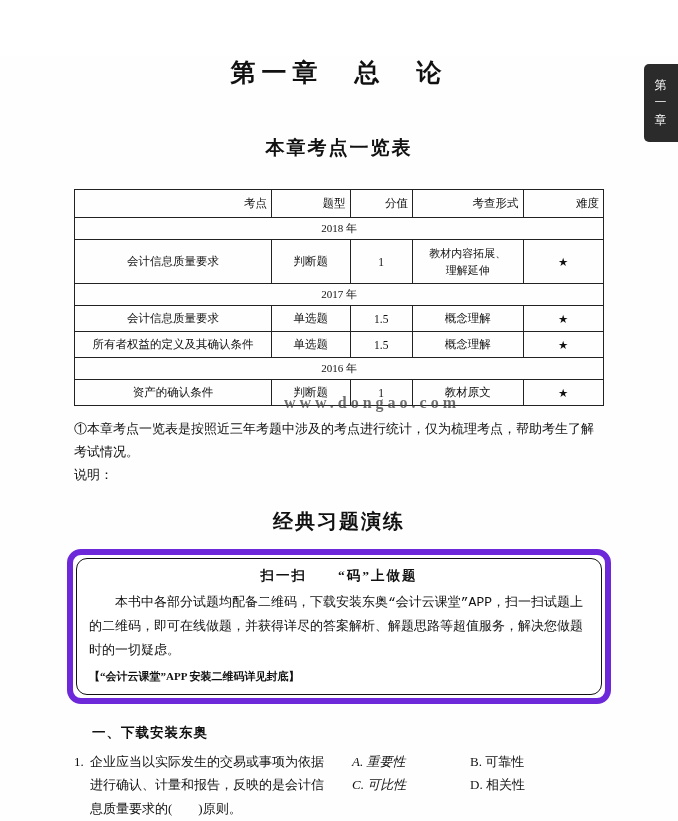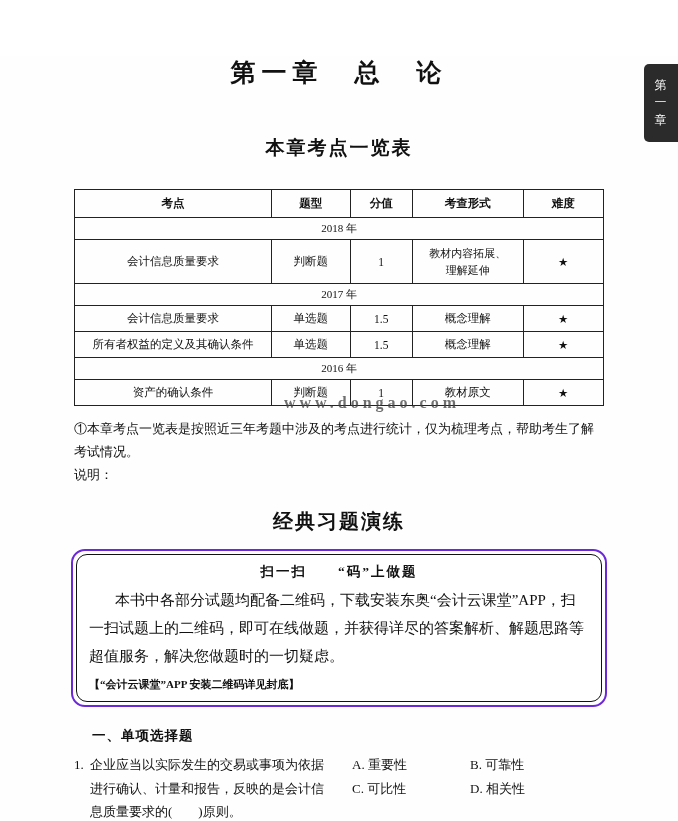--- a/index.html
+++ b/index.html
@@ -65,22 +65,23 @@
     font-size: 11.5px;
   }
   table.exam-table th,
   table.exam-table td {
     border: 1px solid #222;
     text-align: center;
     padding: 5px 2px;
     font-weight: normal;
   }
   table.exam-table tr.head td {
-    font-weight: bold;
+    font-weight: normal;
     padding: 6px 4px;
+    text-align: right;
   }
   table.exam-table td.year {
     padding: 3px 2px;
     font-size: 11px;
   }
   table.exam-table td.two-line {
     line-height: 1.5;
     font-size: 11px;
   }
   .col1 { width: 196px; }
@@ -146,21 +147,21 @@
   .watermark .sub {
     font-size: 16px;
     letter-spacing: 4px;
     margin-top: 2px;
     color: #404040;
   }
 
   .scan-box {
     width: 500px;
     margin: 14px auto 0 auto;
-    border: 2px solid #6d28d9;
+    border: 6px solid #6d28d9;
     border-radius: 14px;
     padding: 8px 16px 12px 16px;
     position: relative;
     background: #fff;
   }
   .scan-box::before {
     content: "";
     position: absolute;
     left: 3px; right: 3px; top: 3px; bottom: 3px;
     border: 1px solid #111;
@@ -168,23 +169,24 @@
     pointer-events: none;
   }
   .scan-head {
     text-align: center;
     font-size: 13.5px;
     font-weight: bold;
     letter-spacing: 2px;
     margin: 4px 0 6px 0;
   }
   .scan-body {
-    font-size: 15px;
+    font-size: 13px;
     line-height: 1.85;
     text-indent: 26px;
+    font-family: Liberation Mono, monospace;
   }
   .scan-foot {
     font-size: 11px;
     font-weight: bold;
     margin-top: 4px;
     line-height: 1.7;
   }
 
   .q-head {
     width: 530px;
@@ -198,21 +200,21 @@
   .two-col {
     width: 530px;
     margin: 8px auto 0 auto;
     display: flex;
     gap: 26px;
     font-size: 13px;
     line-height: 1.8;
   }
   .two-col .col { width: 252px; }
   .opt-row { display: flex; gap: 10px; }
-  .opt-row .o1 { width: 108px; }
+  .opt-row .o1 { width: 108px; font-style: italic; }
   .qnum { display: flex; }
   .qnum .n { width: 16px; flex: none; }
   .qnum .t { flex: 1; }
 </style>
 </head>
 <body>
 
 <div class="page">
 
   <div class="side-tab">
@@ -294,21 +296,21 @@
 
   <div class="qr"></div>
 
   <div class="scan-box">
     <div class="scan-head">扫一扫　　“码”上做题</div>
     <div class="scan-body">本书中各部分试题均配备二维码，下载安装东奥“会计云课堂”APP，扫一扫试题上的二维码，即可在线做题，并获得详尽的答案解析、解题思路等超值服务，解决您做题时的一切疑虑。</div>
     <div class="scan-foot">【“会计云课堂”APP 安装二维码详见封底】</div>
   </div>
 
   <div class="q-head">
-    <span class="ind">一、单项选择题</span>
+    <span class="ind">一、下载安装东奥</span>
   </div>
 
   <div class="two-col">
     <div class="col">
       <div class="qnum">
         <div class="n">1.</div>
         <div class="t">企业应当以实际发生的交易或事项为依据进行确认、计量和报告，反映的是会计信息质量要求的(　　)原则。</div>
       </div>
     </div>
     <div class="col">

